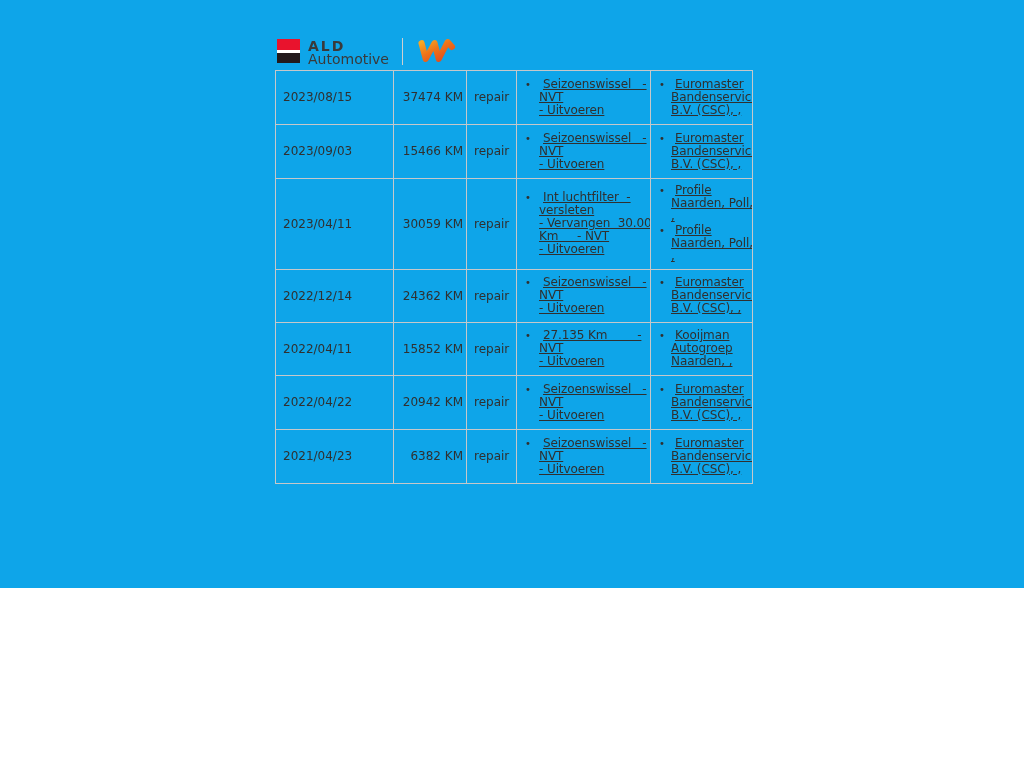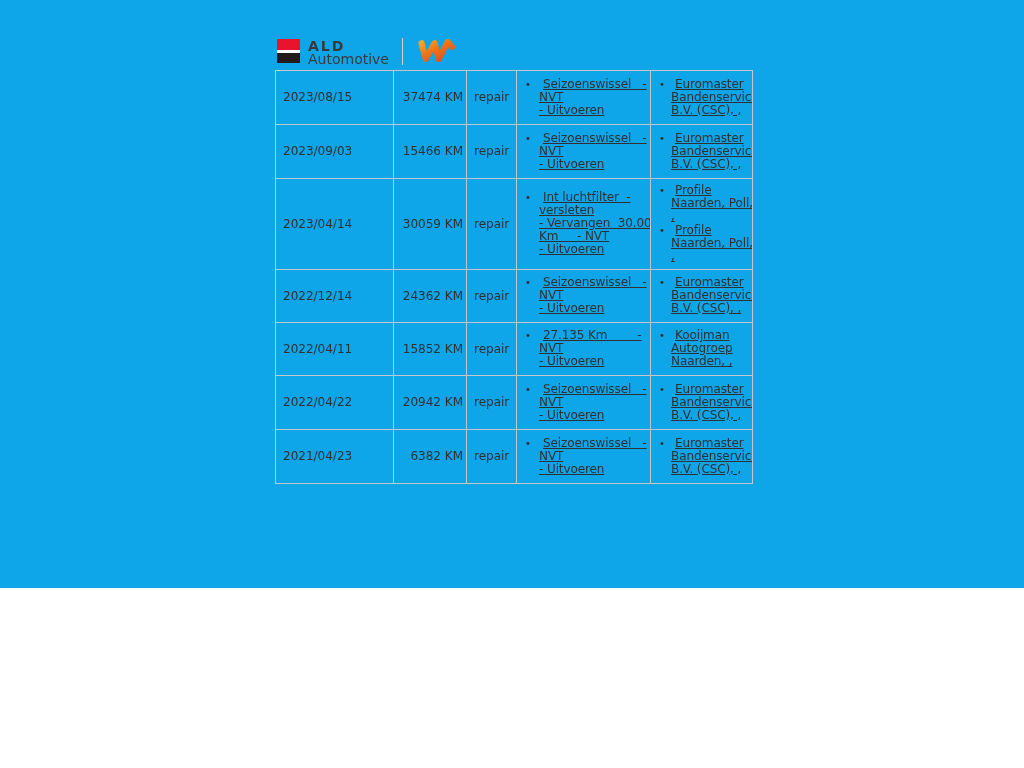--- a/index.html
+++ b/index.html
@@ -129,21 +129,21 @@
           <div class="item">
               <span class="bullet">•</span>
               <span class="txt">Euromaster
 Bandenservice
 B.V. (CSC), ,</span>
             </div>
         </td>
       </tr>
 
       <tr class="r2">
-        <td class="c-date">2023/04/14</td>
+        <td class="c-date">2023/04/11</td>
         <td class="c-km">30059 KM</td>
         <td class="c-type">repair</td>
         <td class="c-desc">
           <div class="item">
               <span class="bullet">•</span>
               <span class="txt">Int luchtfilter  -
 versleten
 - Vervangen  30.000
 Km     - NVT
 - Uitvoeren</span>

